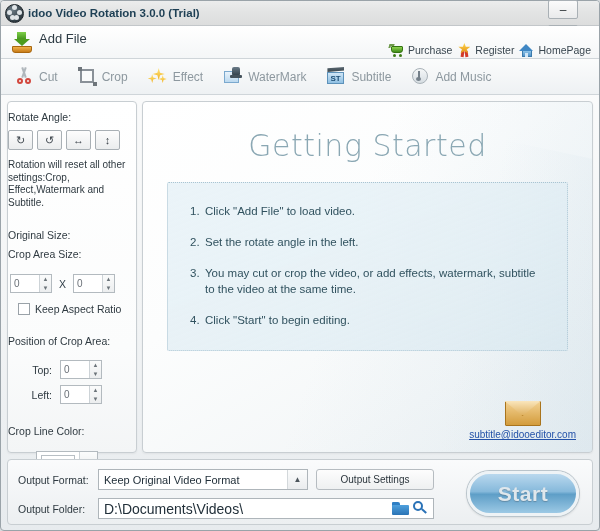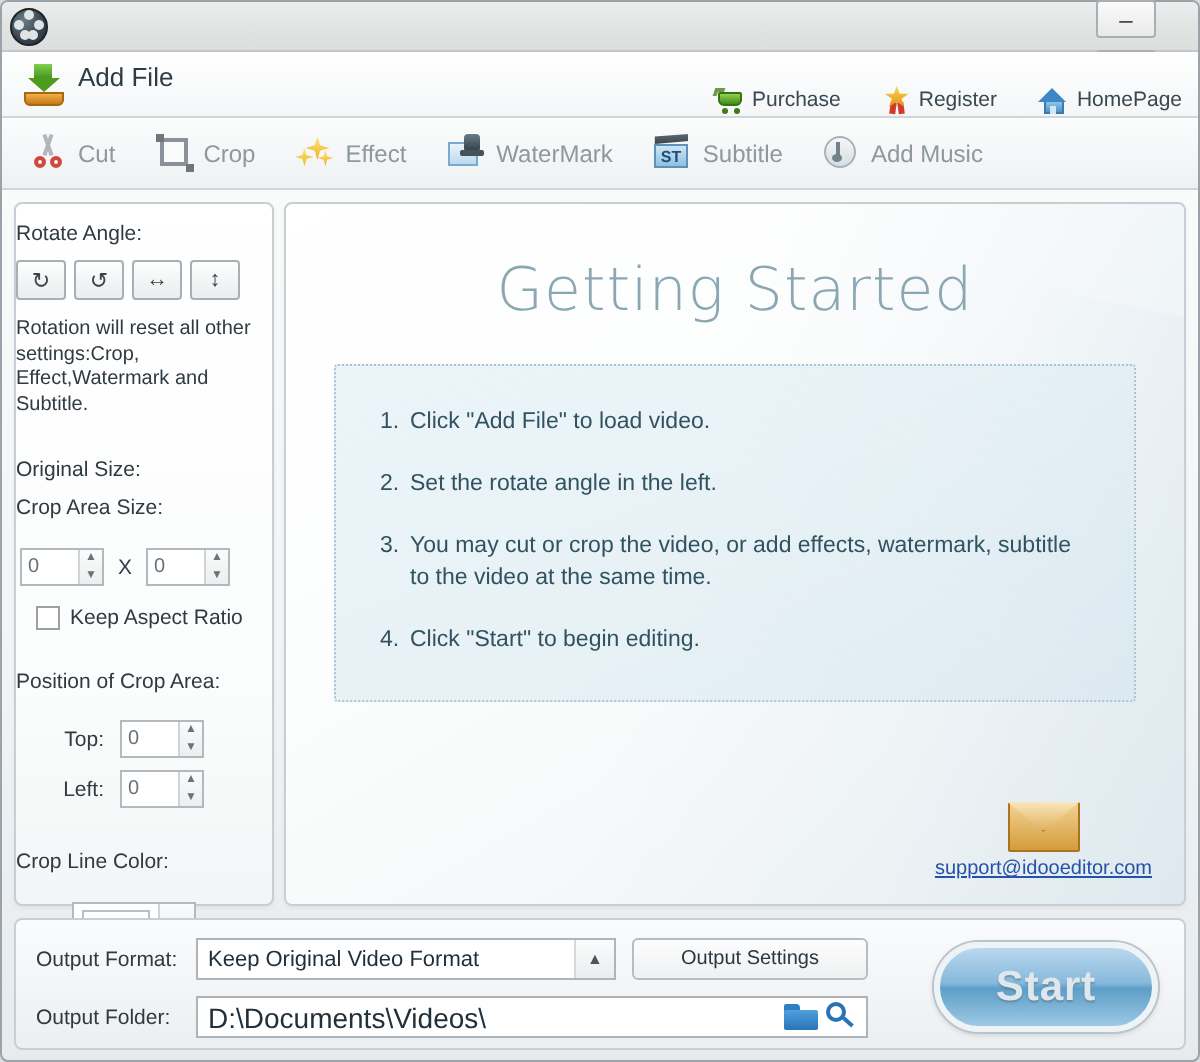--- a/index.html
+++ b/index.html
@@ -73,21 +73,21 @@
   .ico-addfile .tip {
     position:absolute; left:2.5px; top:8px;
     border-left:8px solid transparent; border-right:8px solid transparent;
     border-top:7px solid #4d9c1e;
   }
   .ico-addfile .tray {
     position:absolute; left:1px; bottom:0px; width:20px; height:7px;
     background:linear-gradient(180deg,#f0b14a,#c77b18);
     border:1px solid #a9670f; border-radius:0 0 3px 3px;
   }
-  .title-links { margin-left:auto; display:flex; align-items:center; gap:21px;margin-top:16px; }
+  .title-links { margin-left:auto; display:flex; align-items:center; gap:5px;margin-top:16px; }
   .tlink { display:flex; align-items:center; gap:4px; cursor:pointer; font-size:10.5px; color:#3a4750; }
 
   .ico-cart { width:15px; height:14px; }
   .ico-cart .basket {
     position:absolute; left:2px; top:3px; width:12px; height:7px;
     background:linear-gradient(180deg,#8fd34e,#3f8c1a);
     border:1px solid #357312; border-radius:1px 1px 3px 3px;
   }
   .ico-cart .handle {
     position:absolute; left:0px; top:1px; width:5px; height:4px;
@@ -421,20 +421,21 @@
 
   <div class="titlebar">
     <span class="app-icon">
       <span class="reel"></span>
       <span class="hole h1"></span>
         <span class="hole h2"></span>
       <span class="hole h3"></span>
         <span class="hole h4"></span>
         <span class="hole h5"></span>
     </span>
+    <span class="title-text">idoo Video Rotation 3.0.0 (Trial)</span>
     <span class="title-right">
       <span class="report-bugs">Report Bugs</span>
       <span class="winbtn">–</span>
       <span class="winbtn close">✕</span>
     </span>
   </div>
 
   <div class="addbar">
     <span class="addfile">
       <span class="ico ico-addfile">
@@ -611,21 +612,21 @@
         <div class="step">
           <span class="step-num">4.</span>
           <span class="step-text">Click "Start" to begin editing.</span>
         </div>
       </div>
       <div class="support">
         <span class="ico-mail">
           <span class="env"></span>
             <span class="flap"></span>
         </span>
-        <span class="support-link">support@idooeditor.com</span>
+        <span class="support-link">subtitle@idooeditor.com</span>
       </div>
     </div>
   </div>
 
   <div class="bottom">
     <div class="bottom-fields">
       <div class="field-row">
         <span class="field-label">Output Format:</span>
         <span class="combo-box">
           <span class="val">Keep Original Video Format</span>

